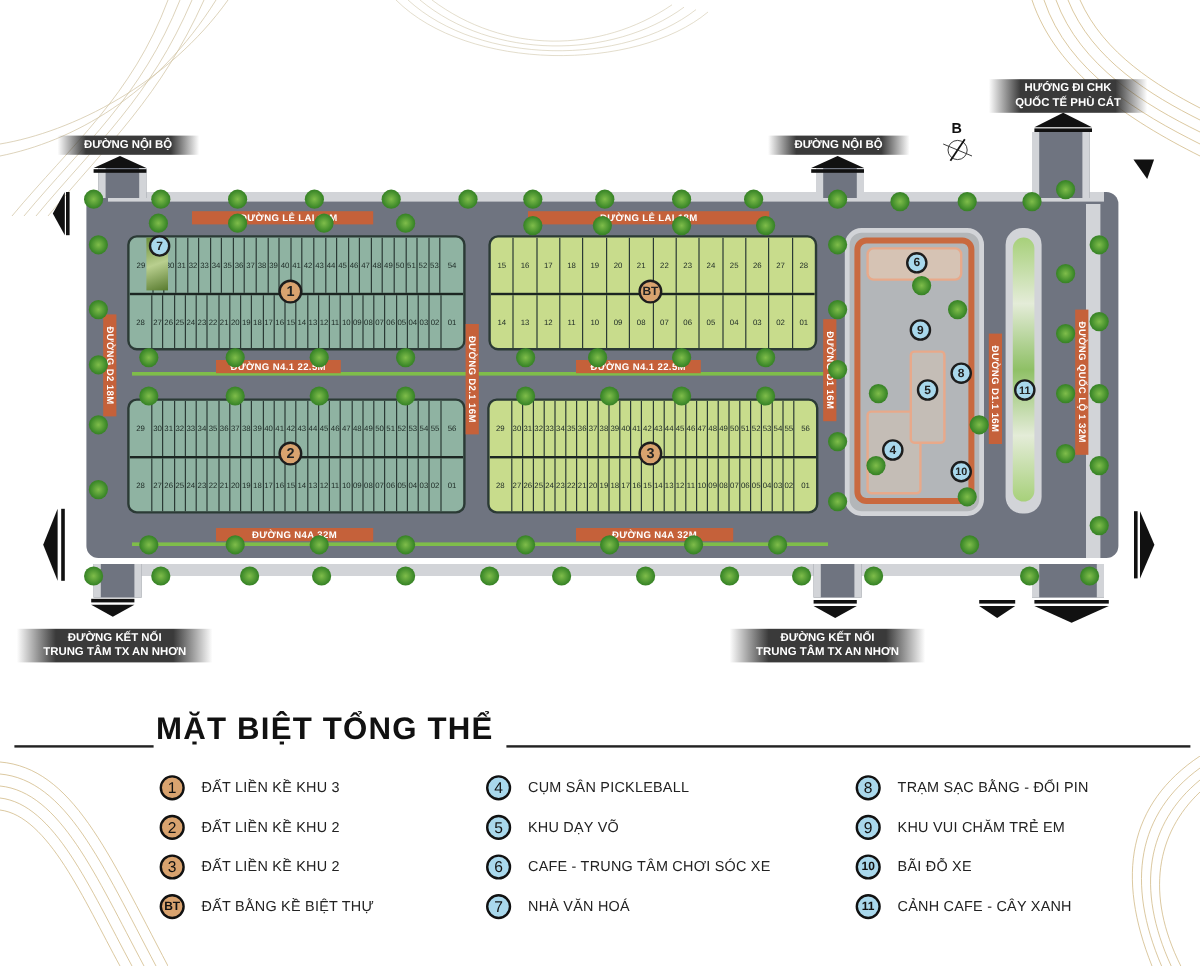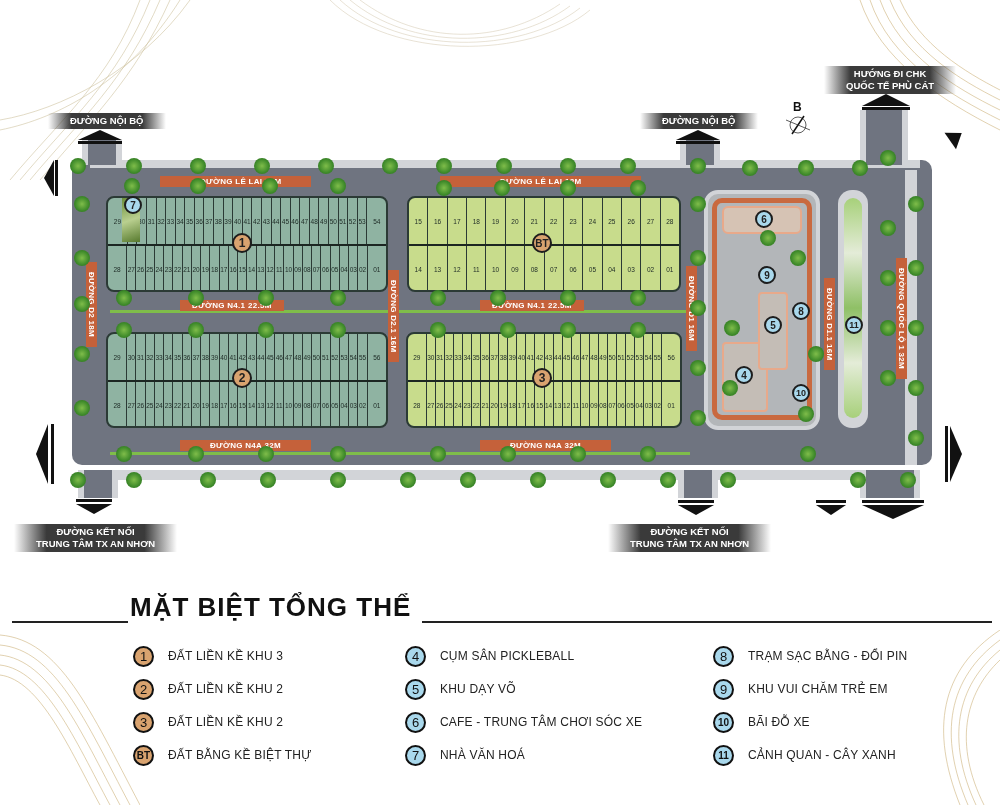--- a/index.html
+++ b/index.html
@@ -553,15 +553,15 @@
     <div class="legend-item">
       <span class="badge blue">9</span>
       <span class="txt">KHU VUI CHĂM TRẺ EM</span>
     </div>
     <div class="legend-item">
       <span class="badge blue small">10</span>
       <span class="txt">BÃI ĐỖ XE</span>
     </div>
     <div class="legend-item">
       <span class="badge blue small">11</span>
-      <span class="txt">CẢNH QUAN - CÂY XANH</span>
+      <span class="txt">CẢNH CAFE - CÂY XANH</span>
     </div>
   </div>
 
 </body></html>

